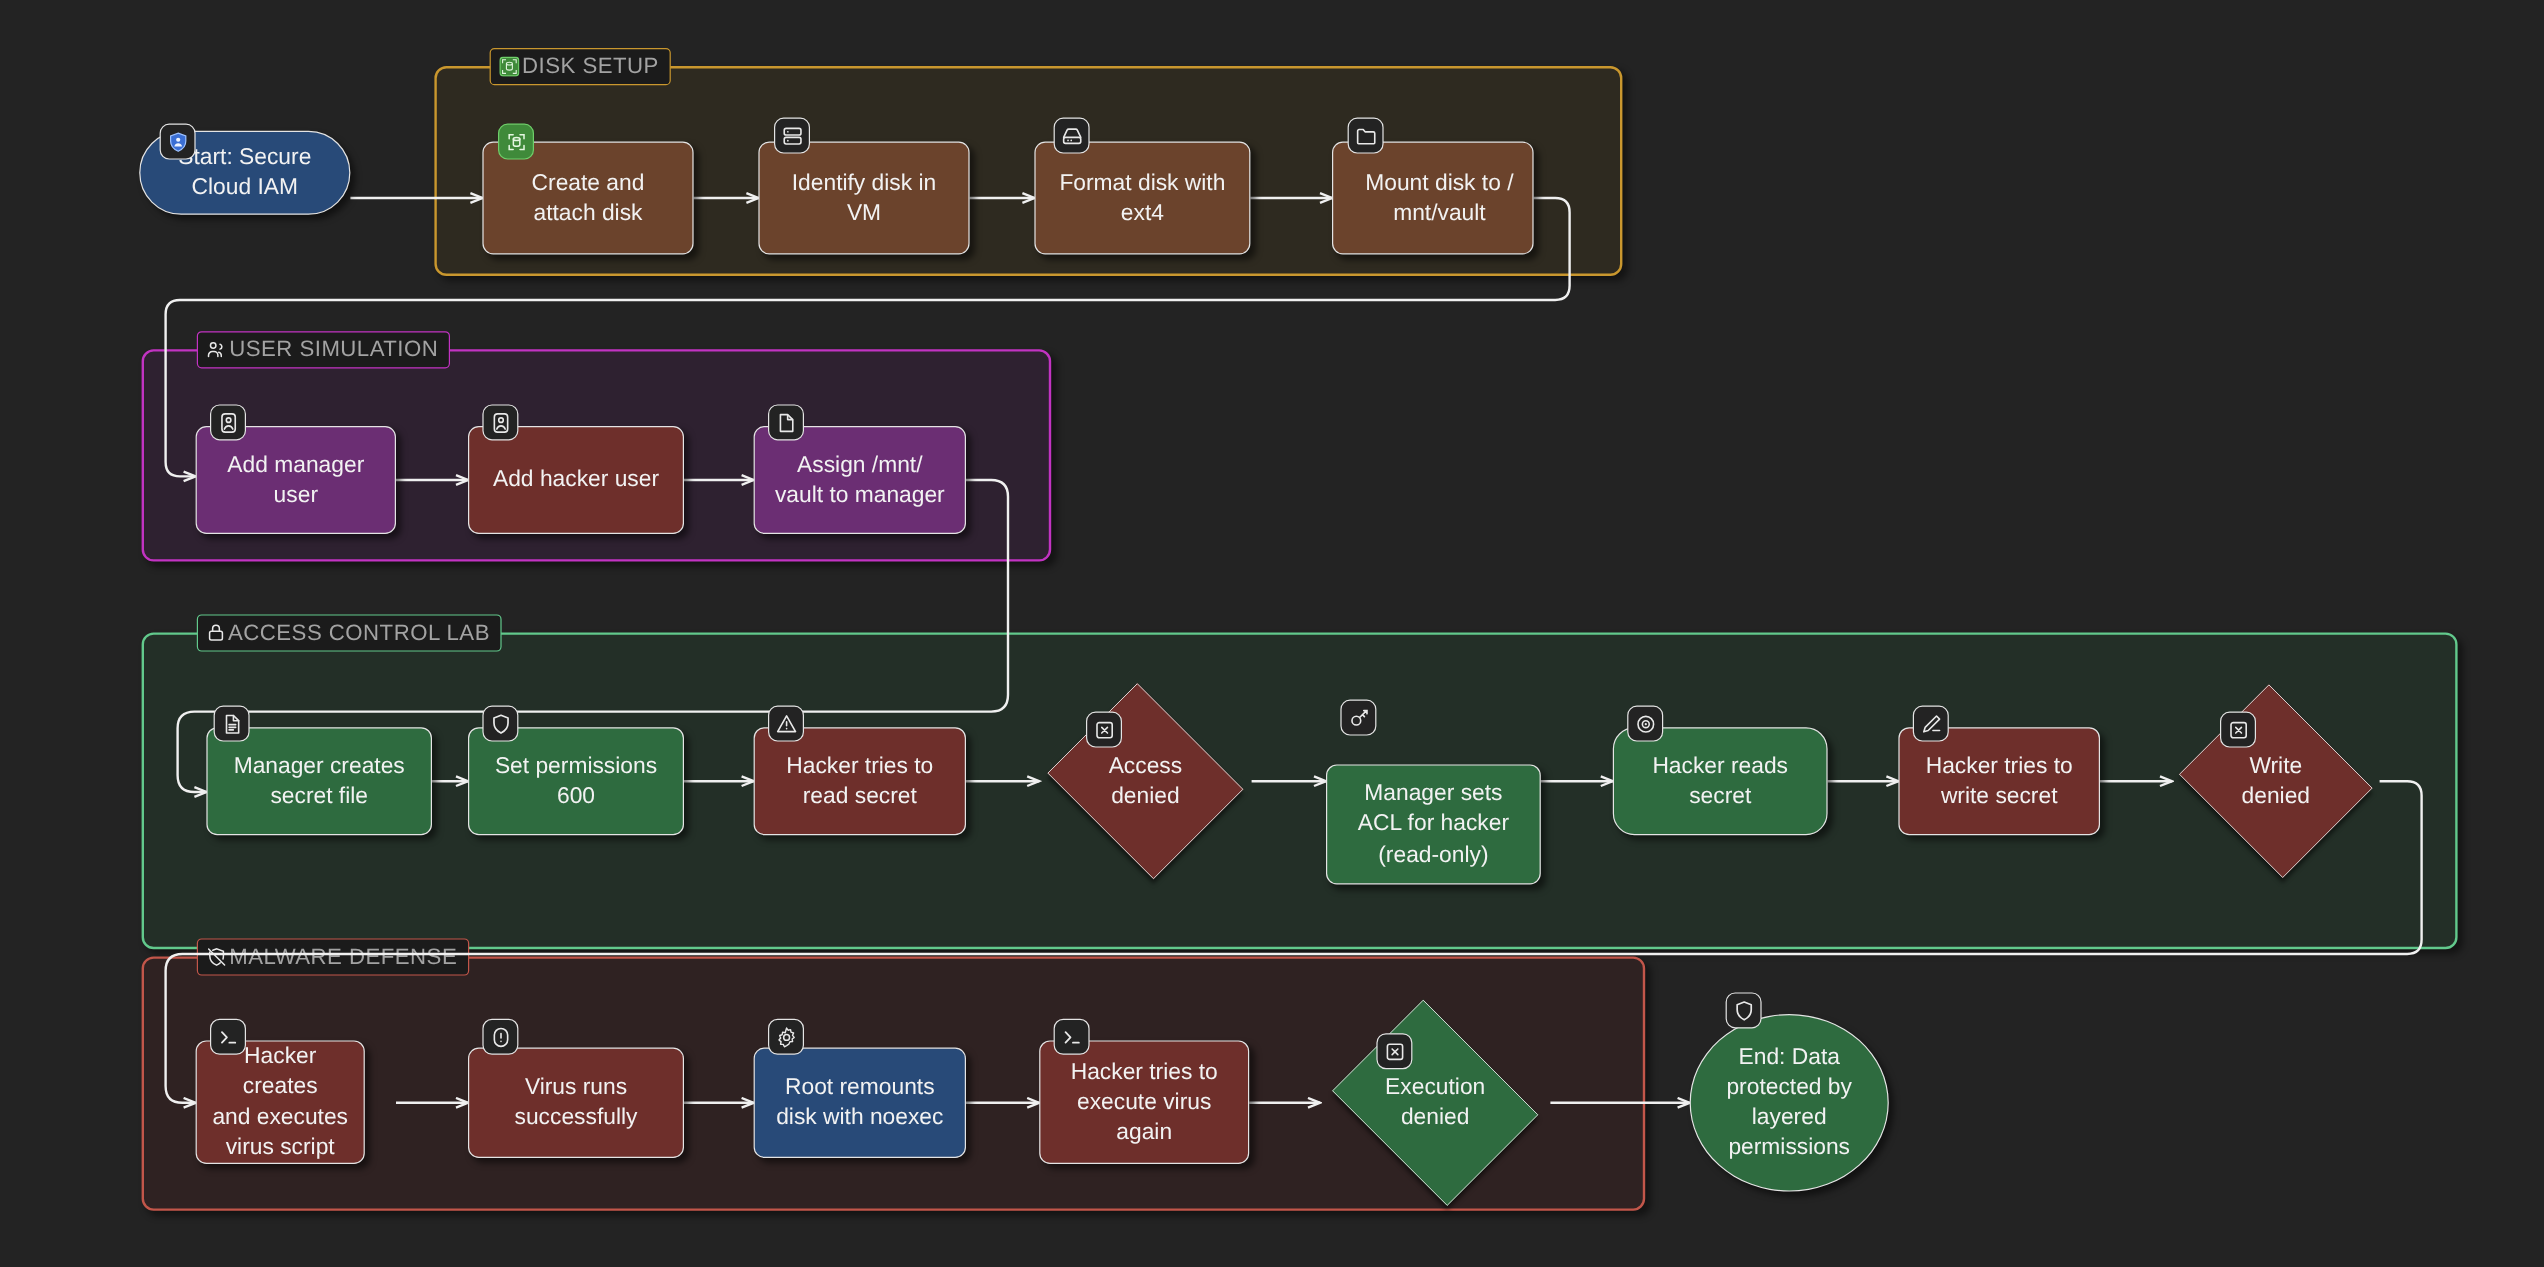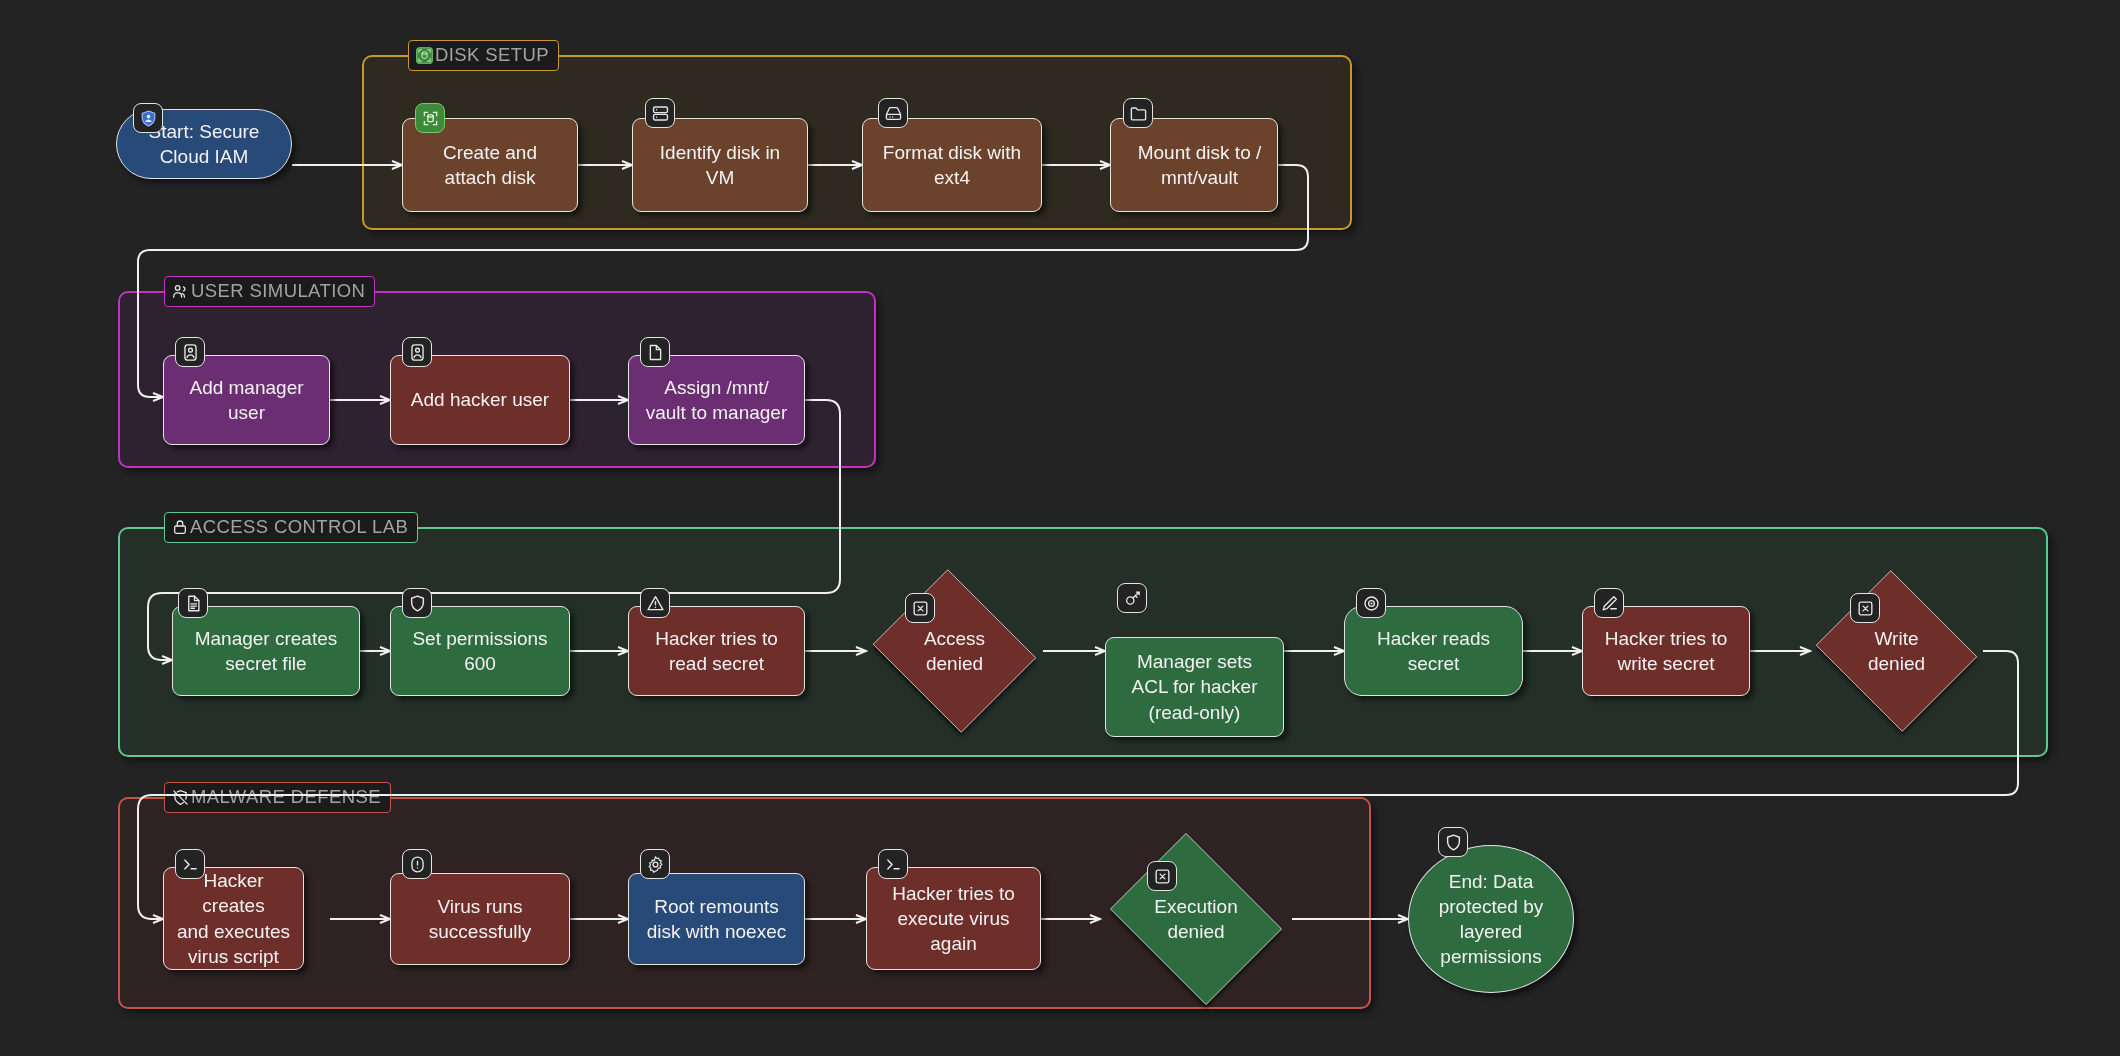--- a/index.html
+++ b/index.html
@@ -36,21 +36,21 @@
   .sg-label svg { display:block; }
 
   #sg-disk   { left:362px; top:55px;  width:990px; height:175px;
                border-color:#c9972e; background:#2e2a20; }
   #sg-disk .sg-label { border-color:#c9972e; }
 
   #sg-user   { left:118px; top:291px; width:758px; height:177px;
                border-color:#c233c2; background:#2e2130; }
   #sg-user .sg-label { border-color:#c233c2; }
 
-  #sg-access { left:118px; top:527px; width:1930px; height:230px;
+  #sg-access { left:118px; top:527px; width:1930px; height:264px;
                border-color:#62c98c; background:#232f27;text-decoration:underline; }
   #sg-access .sg-label { border-color:#62c98c; }
 
   #sg-malware{ left:118px; top:797px; width:1253px; height:212px;
                border-color:#c2564a; background:#2f2222; }
   #sg-malware .sg-label { border-color:#c2564a; }
 
   
   .node {
     position: absolute;

